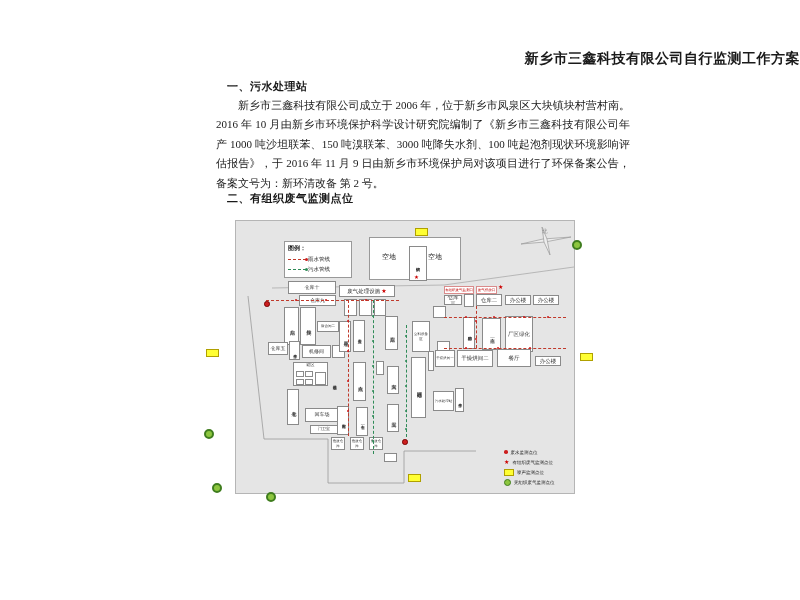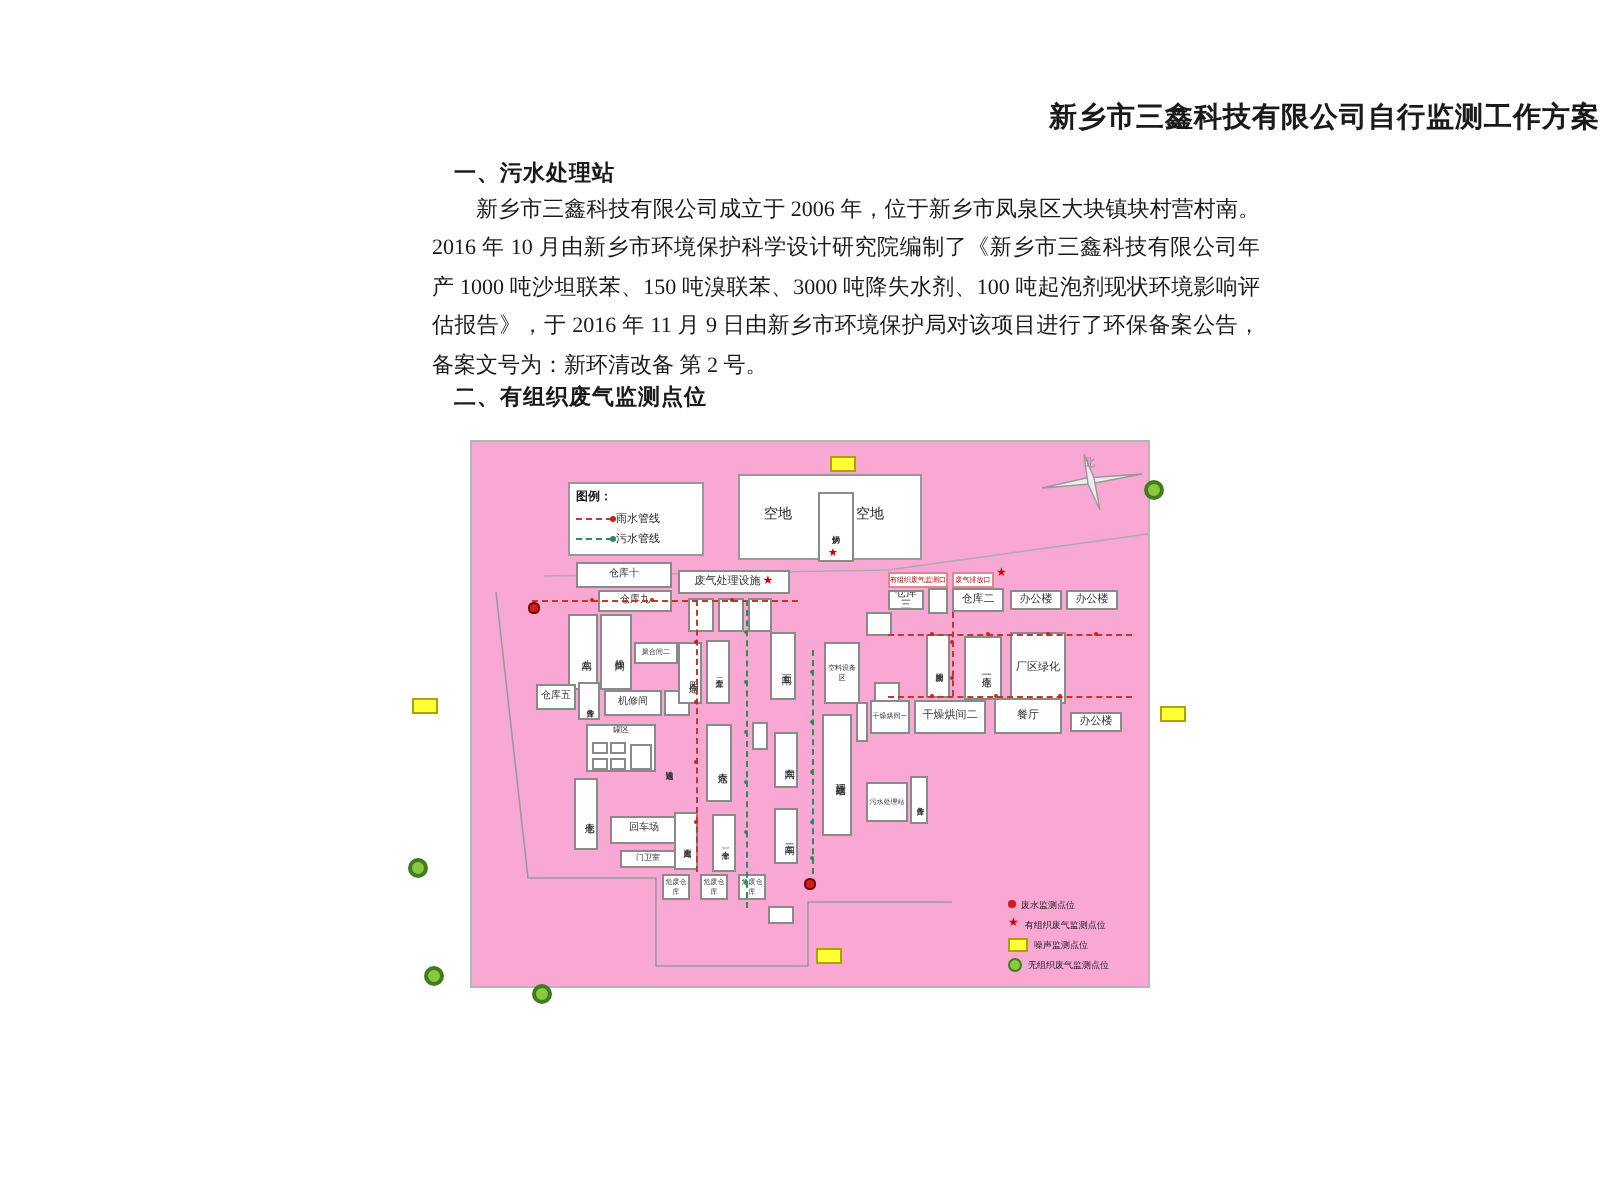--- a/index.html
+++ b/index.html
@@ -6,21 +6,21 @@
   .canvas{position:relative;width:800px;height:600px;background:#ffffff;overflow:hidden;
           font-family:"Liberation Serif",serif;color:#1a1a1a;}
   .doc-title{position:absolute;left:0;top:50px;width:800px;text-align:right;
              font-size:14px;font-weight:bold;letter-spacing:.5px;}
   .h1{position:absolute;left:227px;font-size:11px;font-weight:bold;letter-spacing:.5px;}
   .h1.s1{top:79px;} .h1.s2{top:191px;}
   .para{position:absolute;left:200px;top:96px;width:414px;font-size:11px;line-height:19.4px;
         text-align:justify;text-indent:2em;margin-left:16px;}
   
   .fig{position:absolute;left:235px;top:220px;width:338px;height:272px;
-       border:1px solid #b5b5b5;background:#f9a8d4;}
+       border:1px solid #b5b5b5;background:#e5e5e5;}
   .fig svg.boundary{position:absolute;left:0;top:0;}
   .bld{position:absolute;box-sizing:border-box;border:1px solid #8a8a8a;background:#fff;
        display:flex;align-items:center;justify-content:center;text-align:center;
        font-size:5px;line-height:1.15;color:#333;overflow:hidden;}
   .bld.v{writing-mode:vertical-rl;text-orientation:upright;}
   .bld.micro{font-size:4px;}
   .bld.micro2{font-size:3.5px;}
   .bld.small{font-size:5.5px;}
   .bld.labeltop{align-items:flex-start;}
   .bld.noborder{border:none;background:transparent;}

